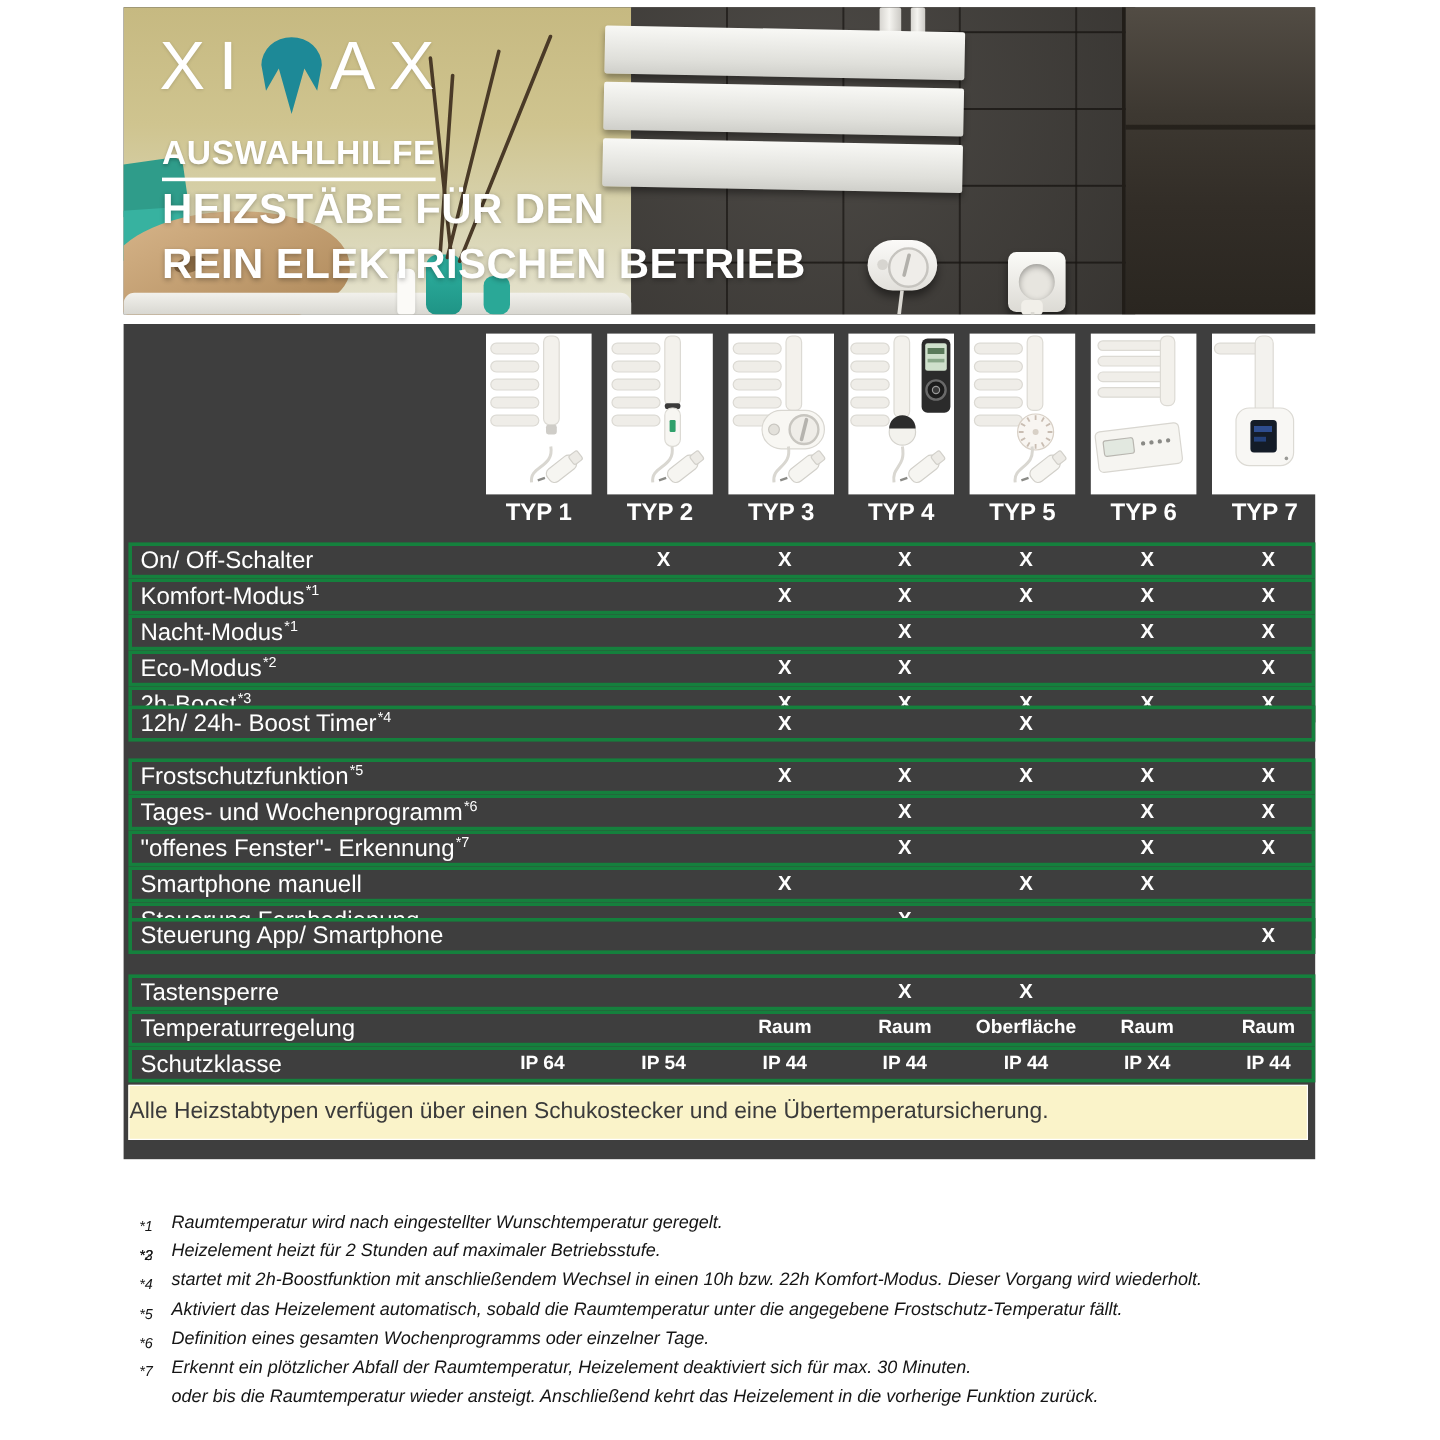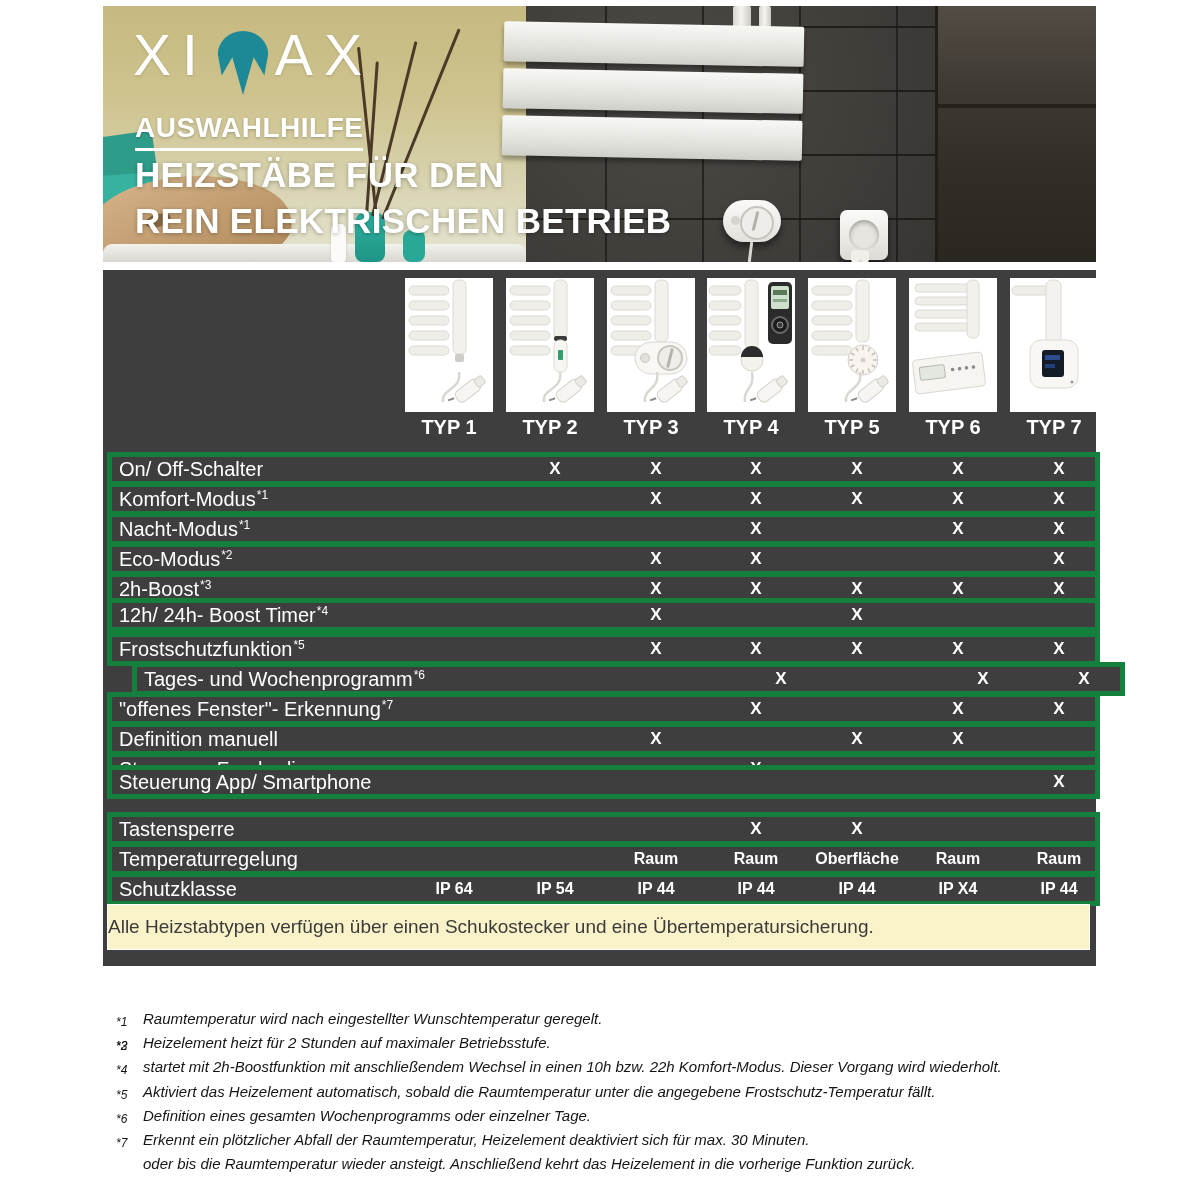--- a/index.html
+++ b/index.html
@@ -61,21 +61,21 @@
      letter-spacing:.5px;border-bottom:3px solid #fff;padding-bottom:4px;text-shadow:0 1px 3px rgba(0,0,0,.25);}
   .title-line{position:absolute;left:32px;color:#fff;font-size:35px;font-weight:bold;letter-spacing:.3px;
      text-shadow:0 1px 4px rgba(0,0,0,.3);}
   .title-line.l1{top:149px;}
   .title-line.l2{top:195px;}
 
   
   .comp{position:absolute;left:103px;top:270px;width:993px;height:696px;background:#3e3e3e;}
   .pbox{position:absolute;top:8px;width:88px;height:134px;background:#ffffff;overflow:hidden;}
   .ptyp{position:absolute;top:146px;width:100px;text-align:center;color:#fff;font-weight:bold;font-size:20px;}
-  .frow{position:absolute;left:4px;width:983px;height:24px;border:5px solid #15803d;background:#3e3e3e;}
+  .frow{position:absolute;left:4px;width:983px;height:24px;border:3px solid #15803d;background:#3e3e3e;}
   .flabel{position:absolute;left:7px;top:0;color:#fff;font-size:20px;line-height:24px;white-space:nowrap;}
   .fsup{font-size:12px;position:relative;top:-7px;margin-left:1px;}
   .fval{position:absolute;top:0;transform:translateX(-50%);color:#fff;font-weight:bold;
         font-size:16px;line-height:24px;white-space:nowrap;}
   .fval.x{font-size:17px;}
   .note{position:absolute;left:4px;top:634px;width:981px;height:44px;background:#faf3c9;border:1px solid #ffffff;}
   .note span{display:block;text-align:left;color:#3b3b3b;font-weight:normal;font-size:19px;line-height:44px;}
 
   
   .foots{position:absolute;left:116px;top:1007px;width:1010px;color:#151515;font-style:italic;font-size:15px;}
@@ -301,47 +301,47 @@
         <span class="fval x" style="left: 947px;">X</span>
       </div>
       <div class="frow" style="top: 302px;">
         <span class="flabel">2h-Boost<span class="fsup">*3</span></span>
         <span class="fval x" style="left: 544px;">X</span>
         <span class="fval x" style="left: 644px;">X</span>
         <span class="fval x" style="left: 745px;">X</span>
         <span class="fval x" style="left: 846px;">X</span>
         <span class="fval x" style="left: 947px;">X</span>
       </div>
-      <div class="frow" style="top: 328px;">
+      <div class="frow" style="top: 318px;">
         <span class="flabel">12h/ 24h- Boost Timer<span class="fsup">*4</span></span>
         <span class="fval x" style="left: 544px;">X</span>
         <span class="fval x" style="left: 745px;">X</span>
       </div>
       <div class="frow" style="top: 362px;">
         <span class="flabel">Frostschutzfunktion<span class="fsup">*5</span></span>
         <span class="fval x" style="left: 544px;">X</span>
         <span class="fval x" style="left: 644px;">X</span>
         <span class="fval x" style="left: 745px;">X</span>
         <span class="fval x" style="left: 846px;">X</span>
         <span class="fval x" style="left: 947px;">X</span>
       </div>
-      <div class="frow" style="top: 392px; margin-left: 25px;">
+      <div class="frow" style="top: 392px;">
         <span class="flabel">Tages- und Wochenprogramm<span class="fsup">*6</span></span>
         <span class="fval x" style="left: 644px;">X</span>
         <span class="fval x" style="left: 846px;">X</span>
         <span class="fval x" style="left: 947px;">X</span>
       </div>
       <div class="frow" style="top: 422px;">
         <span class="flabel">"offenes Fenster"- Erkennung<span class="fsup">*7</span></span>
         <span class="fval x" style="left: 644px;">X</span>
         <span class="fval x" style="left: 846px;">X</span>
         <span class="fval x" style="left: 947px;">X</span>
       </div>
       <div class="frow" style="top: 452px;">
-        <span class="flabel">Definition manuell</span>
+        <span class="flabel">Smartphone manuell</span>
         <span class="fval x" style="left: 544px;">X</span>
         <span class="fval x" style="left: 745px;">X</span>
         <span class="fval x" style="left: 846px;">X</span>
       </div>
       <div class="frow" style="top: 482px;">
         <span class="flabel">Steuerung Fernbedienung</span>
         <span class="fval x" style="left: 644px;">X</span>
       </div>
       <div class="frow" style="top: 495px;">
         <span class="flabel">Steuerung App/ Smartphone</span>

